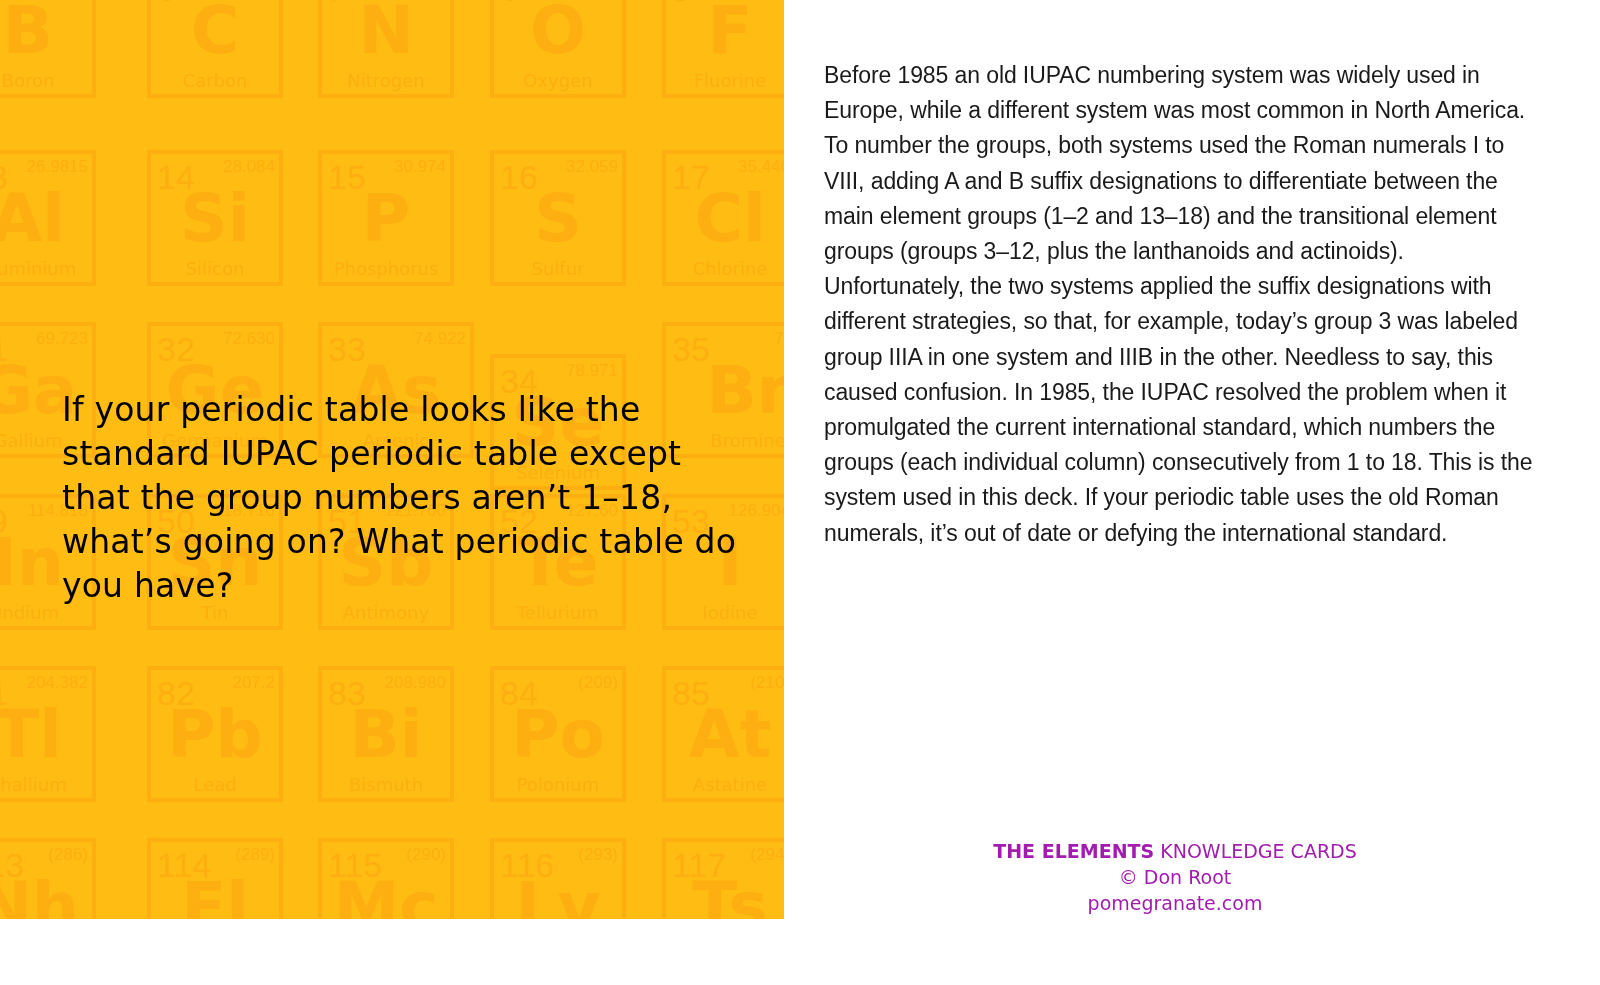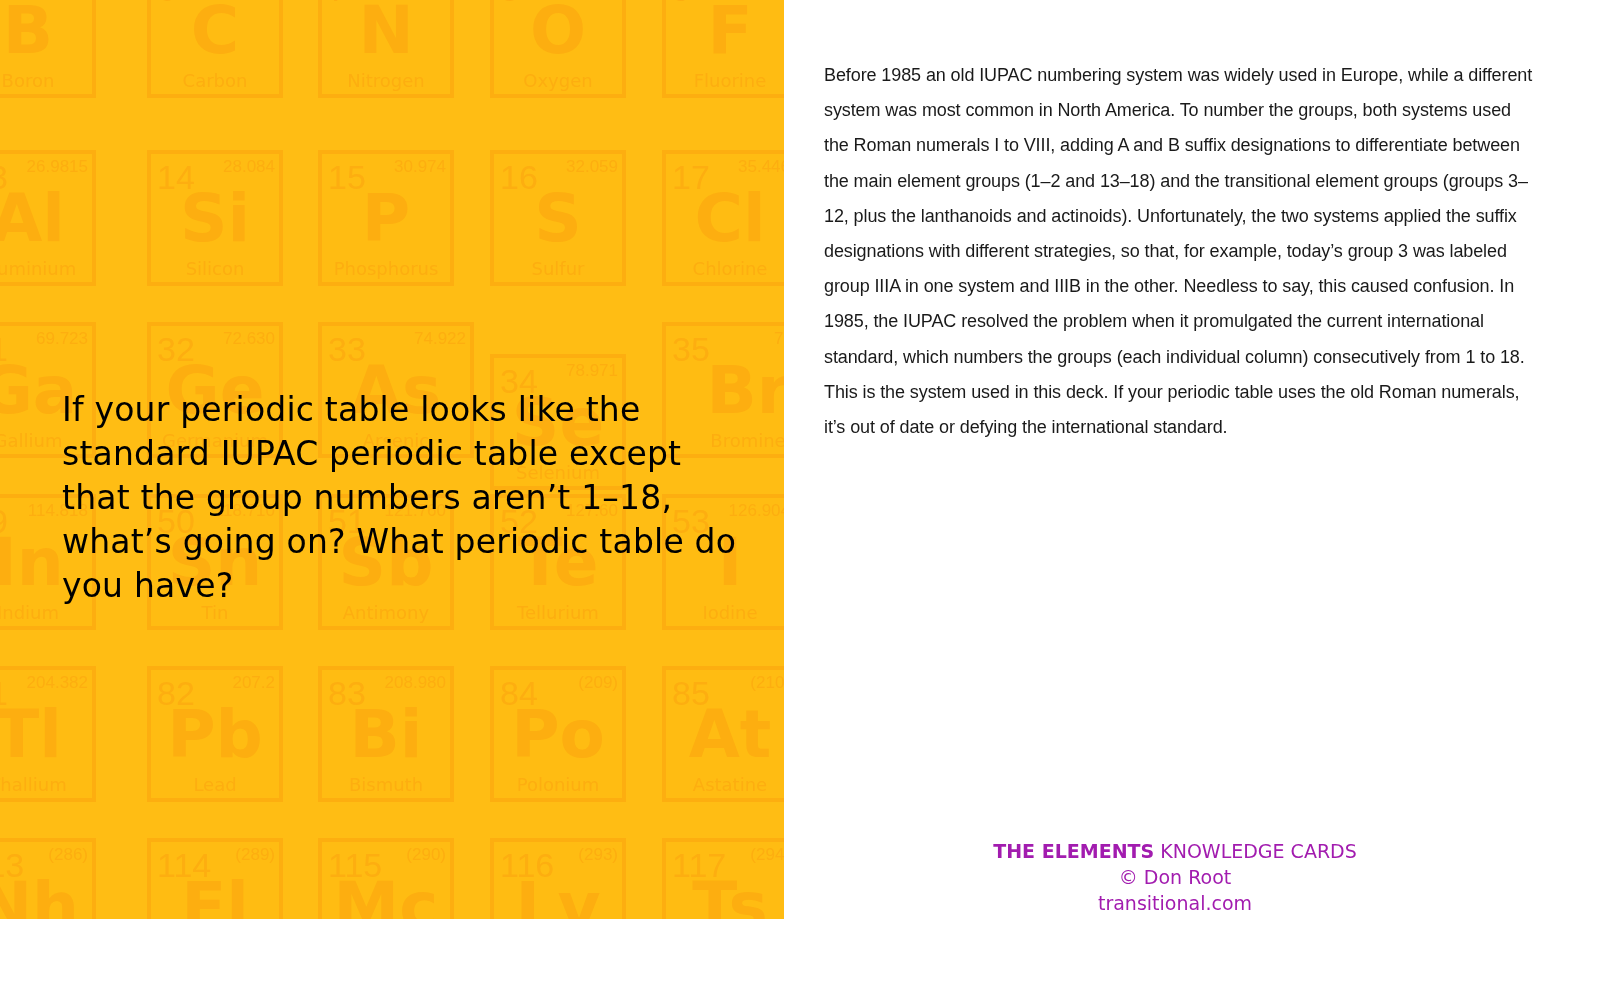--- a/index.html
+++ b/index.html
@@ -5,21 +5,21 @@
   html, body { margin:0; padding:0; }
   body { width:1600px; height:985px; position:relative; overflow:hidden; background:#ffffff; font-family:"Liberation Sans", sans-serif; }
   #left { position:absolute; left:0; top:0; width:784px; height:919px; background:#FFBD14; overflow:hidden; }
   #grid { position:absolute; left:0; top:0; width:100%; height:100%; }
   .tile { position:absolute; width:128px; height:128px; border:4px solid #FDAE10; box-sizing:content-box; color:#FDAE10; background:#FFBC12; }
   .tile .num { position:absolute; left:6px; top:6px; font-family:"Liberation Sans", sans-serif; font-size:34px; line-height:34px; }
   .tile .mass { position:absolute; right:4px; top:4px; font-family:"Liberation Sans", sans-serif; font-size:17px; line-height:17px; }
   .tile .sym { position:absolute; left:0; right:0; top:32px; text-align:center; font-family:"DejaVu Sans", sans-serif; font-weight:bold; font-size:66px; line-height:66px; }
   .tile .name { position:absolute; left:-10px; right:-10px; bottom:4px; text-align:center; font-family:"DejaVu Sans", sans-serif; font-size:18px; line-height:18px; }
   #question { position:absolute; left:62px; top:388px; width:680px; margin:0; color:#000000; font-family:"DejaVu Sans", sans-serif; font-weight:normal; font-size:33px; line-height:44px; letter-spacing:0.2px; }
-  #answer { position:absolute; left:824px; top:58px; width:710px; margin:0; color:#1a1a1a; font-family:"Liberation Sans", sans-serif; font-size:18px; line-height:35.2px; letter-spacing:-0.1px; }
+  #answer { position:absolute; left:824px; top:58px; width:710px; margin:0; color:#1a1a1a; font-family:"Liberation Sans", sans-serif; font-size:23px; line-height:35.2px; letter-spacing:-0.1px; }
   #footer { position:absolute; left:975px; width:400px; top:838px; text-align:center; color:#a21caf; font-family:"DejaVu Sans", sans-serif; font-size:19px; line-height:26px; }
   #footer .brand { font-weight:bold; }
 </style>
 </head>
 <body>
 
 <div id="left">
   <div id="grid">
       <div class="tile" style="left: -40px; top: -38px;">
         <span class="sym">B</span>
@@ -197,14 +197,14 @@
       </div>
     </div>
   <p id="question">If your periodic table looks like the standard IUPAC periodic table except that the group numbers aren’t 1–18, what’s going on? What periodic table do you have?</p>
 </div>
 
 <p id="answer">Before 1985 an old IUPAC numbering system was widely used in Europe, while a different system was most common in North America. To number the groups, both systems used the Roman numerals I to VIII, adding A and B suffix designations to differentiate between the main element groups (1–2 and 13–18) and the transitional element groups (groups 3–12, plus the lanthanoids and actinoids). Unfortunately, the two systems applied the suffix designations with different strategies, so that, for example, today’s group 3 was labeled group IIIA in one system and IIIB in the other. Needless to say, this caused confusion. In 1985, the IUPAC resolved the problem when it promulgated the current international standard, which numbers the groups (each individual column) consecutively from 1 to 18. This is the system used in this deck. If your periodic table uses the old Roman numerals, it’s out of date or defying the international standard.</p>
 
 <div id="footer">
   <div><span class="brand">THE ELEMENTS</span><span> KNOWLEDGE CARDS</span></div>
   <div>© Don Root</div>
-  <div>transitional.com</div>
+  <div>pomegranate.com</div>
 </div>
 
 </body></html>

